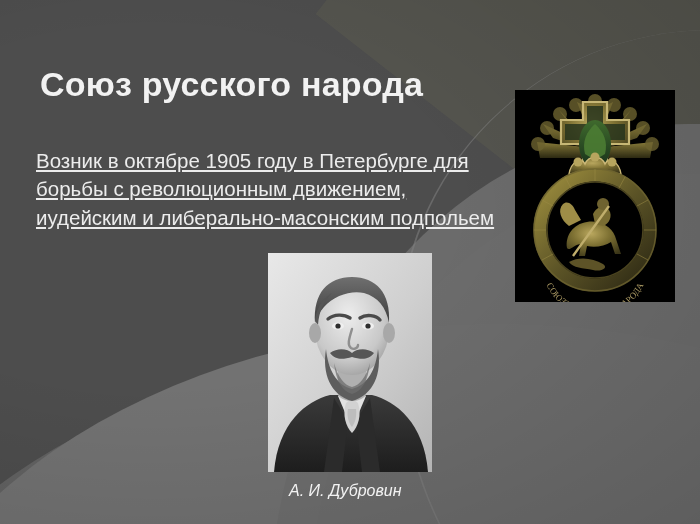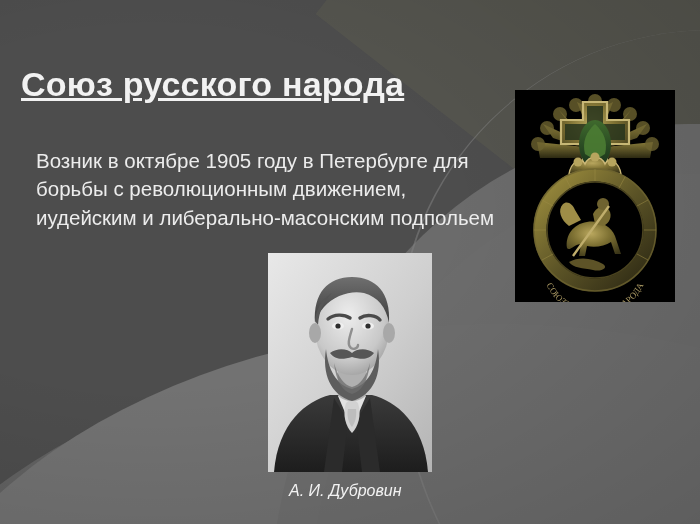--- a/index.html
+++ b/index.html
@@ -95,37 +95,37 @@
   .bg-vignette {
     position: absolute;
     inset: 0;
     background:
       radial-gradient(ellipse 120% 95% at 22% 40%,
         rgba(0,0,0,0.0) 35%, rgba(0,0,0,0.16) 100%);
   }
   
   #title {
     position: absolute;
-    left: 21px;
+    left: 40px;
     top: 41px;
     font-size: 34px;
     line-height: 40px;
     color: #f2f2f2;
     letter-spacing: 0.2px;
     white-space: nowrap;
-    text-decoration: underline;
   }
   #body-text {
     position: absolute;
     left: 36px;
     top: 126px;
     width: 470px;
     font-size: 20.5px;
     line-height: 28.5px;
     color: #ececec;
+    text-decoration: underline;
   }
   #caption {
     position: absolute;
     left: 289px;
     top: 481px;
     font-size: 16px;
     line-height: 20px;
     color: #f2f2f2;
     white-space: nowrap;
     font-style: italic;

